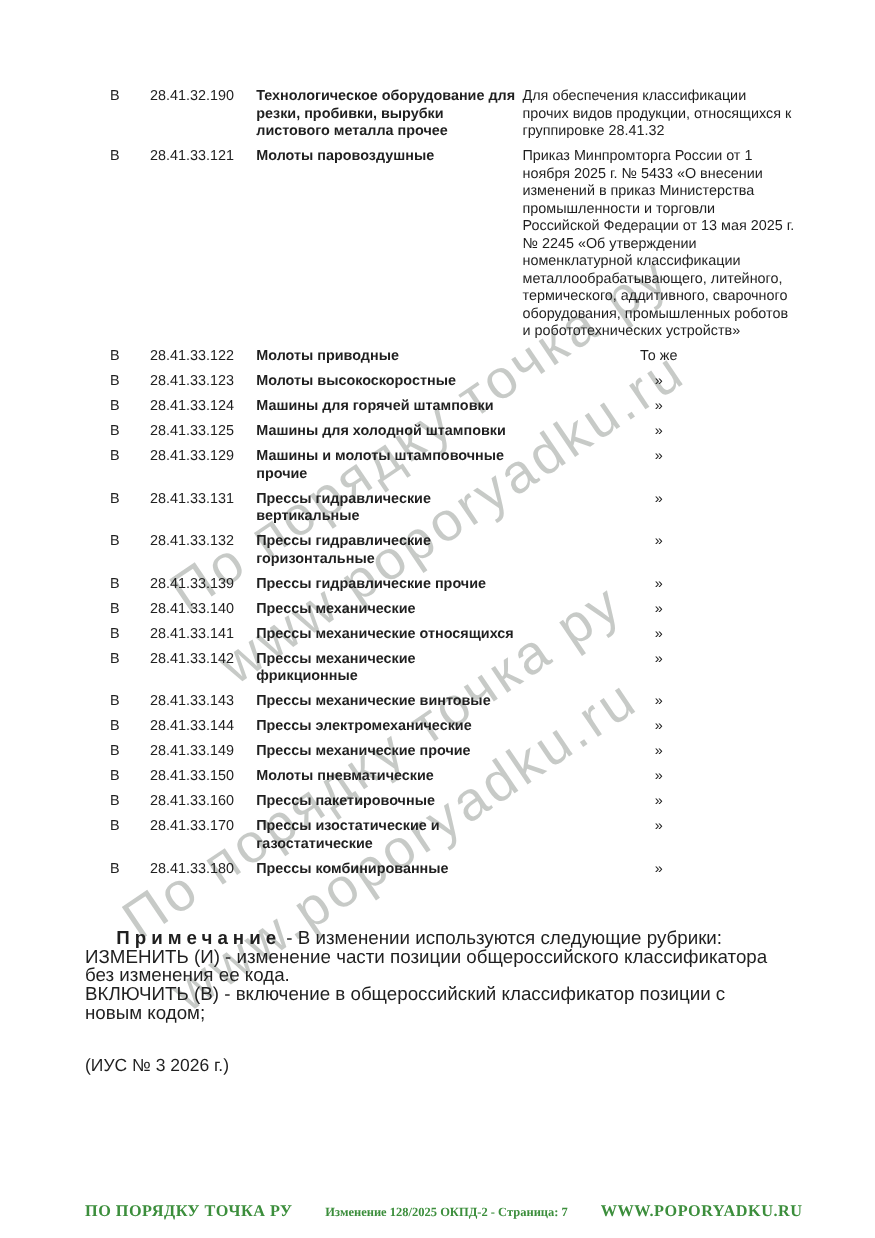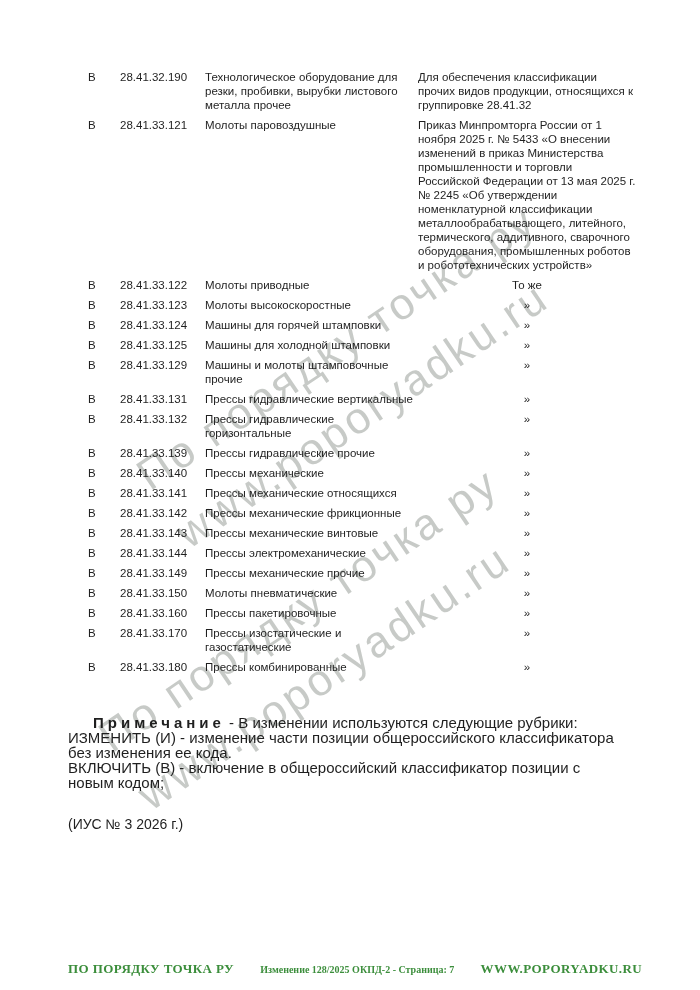--- a/index.html
+++ b/index.html
@@ -34,21 +34,21 @@
   .content { position: relative; z-index: 1; padding: 70px 0 0 88px; }
   .row {
     display: flex;
     align-items: flex-start;
     margin-bottom: 6px;
     font-size: 11.5px;
     line-height: 14px;
   }
   .c-letter { width: 32px;  flex: none; }
   .c-code   { width: 85px;  flex: none; }
-  .c-name   { width: 210px; flex: none; padding-right: 3px; }
+  .c-name   { width: 210px; flex: none; padding-right: 3px; font-weight: bold; }
   .c-note   { width: 218px; flex: none; }
   .c-note.center { text-align: center; }
 
   
   .note {
     margin: 41px 0 0 -20px;
     width: 556px;
     font-size: 15px;
     line-height: 15px;
   }

